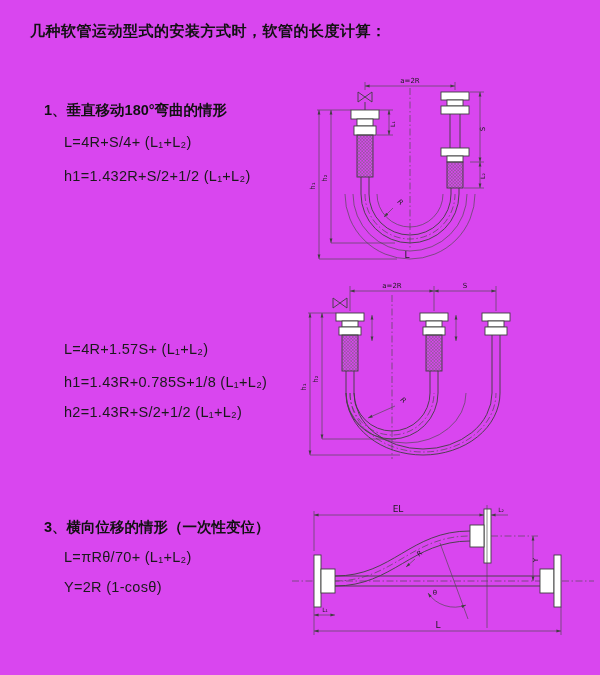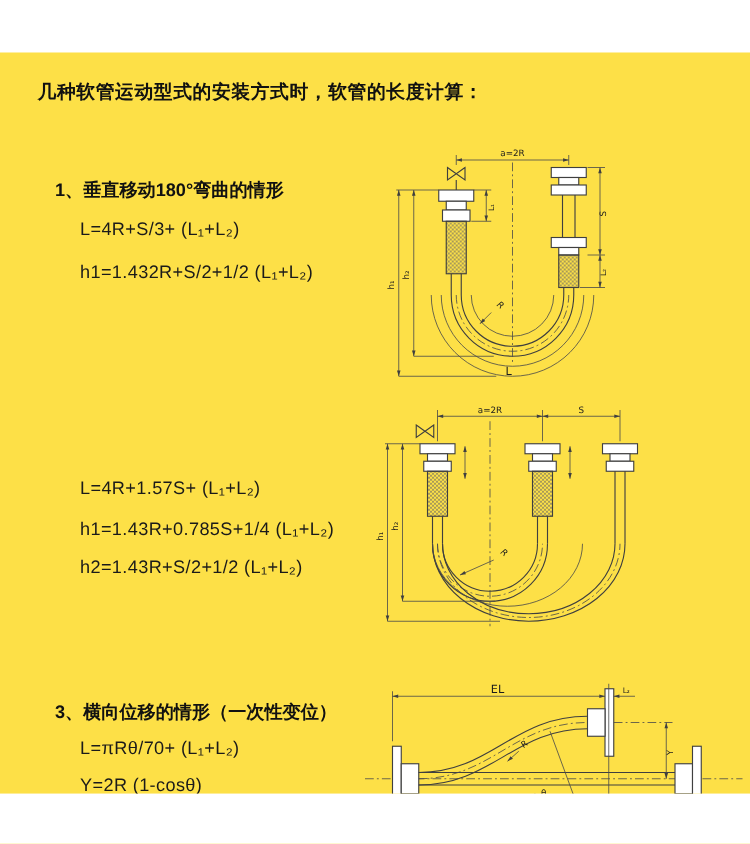--- a/index.html
+++ b/index.html
@@ -1,18 +1,18 @@
 <!DOCTYPE html>
 <html><head>
 <meta charset="utf-8">
 <style>
   html,body{margin:0;padding:0;background:#fff;}
   .page{
-    position:relative;width:600px;height:593px;background:#fde047;overflow:hidden;
-    font-family:"Liberation Sans","DejaVu Sans",sans-serif;color:#161616;margin-top:42px;
+    position:relative;width:600px;height:675px;background:#d946ef;overflow:hidden;
+    font-family:"Liberation Sans","DejaVu Sans",sans-serif;color:#161616;
   }
   .title{
     position:absolute;left:30px;top:22px;font-size:15px;font-weight:bold;
     letter-spacing:.5px;color:#111;white-space:nowrap;
   }
   .sec-heading{
     position:absolute;left:44px;font-size:14.5px;font-weight:bold;color:#111;white-space:nowrap;
   }
   .formula{
     position:absolute;left:64px;font-size:14.5px;letter-spacing:.3px;color:#1a1a1a;white-space:nowrap;
@@ -28,21 +28,21 @@
   .lbl-sm{font-size:6px;}
 </style>
 </head>
 <body>
 
 <div class="page">
 
   <div class="title">几种软管运动型式的安装方式时，软管的长度计算：</div>
 
   <div class="sec-heading" style="top:101px">1、垂直移动180°弯曲的情形</div>
-  <div class="formula" style="top:134px">L=4R+S/3+ (L₁+L₂)</div>
+  <div class="formula" style="top:134px">L=4R+S/4+ (L₁+L₂)</div>
   <div class="formula" style="top:168px">h1=1.432R+S/2+1/2 (L₁+L₂)</div>
 
   <svg class="diagram" style="left:303px;top:76px;width:260px;height:185px" viewBox="0 0 260 185">
     <defs>
       <marker id="ar1" markerWidth="8" markerHeight="6" refX="7.5" refY="3" orient="auto-start-reverse">
         <path d="M0.5,0.8 L7.5,3 L0.5,5.2 z" fill="#3f3f3f"></path>
       </marker>
       <pattern id="hx1" width="3.2" height="3.2" patternUnits="userSpaceOnUse">
         <path d="M0,3.2 L3.2,0 M0,0 L3.2,3.2" stroke="#666" stroke-width="0.45"></path>
       </pattern>
@@ -115,21 +115,21 @@
       <text class="lbl" x="24" y="102" transform="rotate(-90,24,102)">h₂</text>
 
       <line class="dim" x1="90" y1="132" x2="81" y2="141" marker-end="url(#ar1)"></line>
       <text class="lbl" x="96" y="128" transform="rotate(38,96,128)" font-style="italic">R</text>
 
       <text class="lbl lbl-lg" x="104" y="182">L</text>
     </g>
   </svg>
 
   <div class="formula" style="top:341px">L=4R+1.57S+ (L₁+L₂)</div>
-  <div class="formula" style="top:374px">h1=1.43R+0.785S+1/4 (L₁+L₂)</div>
+  <div class="formula" style="top:374px">h1=1.43R+0.785S+1/8 (L₁+L₂)</div>
   <div class="formula" style="top:404px">h2=1.43R+S/2+1/2 (L₁+L₂)</div>
 
   <svg class="diagram" style="left:300px;top:281px;width:290px;height:185px" viewBox="0 0 290 185">
 
     <g>
       <path class="ln" d="M33,17 L40,22 L33,27 z M47,17 L40,22 L47,27 z"></path>
     </g>
 
     <g>
       <rect class="fit" x="36" y="32" width="28" height="8"></rect>

